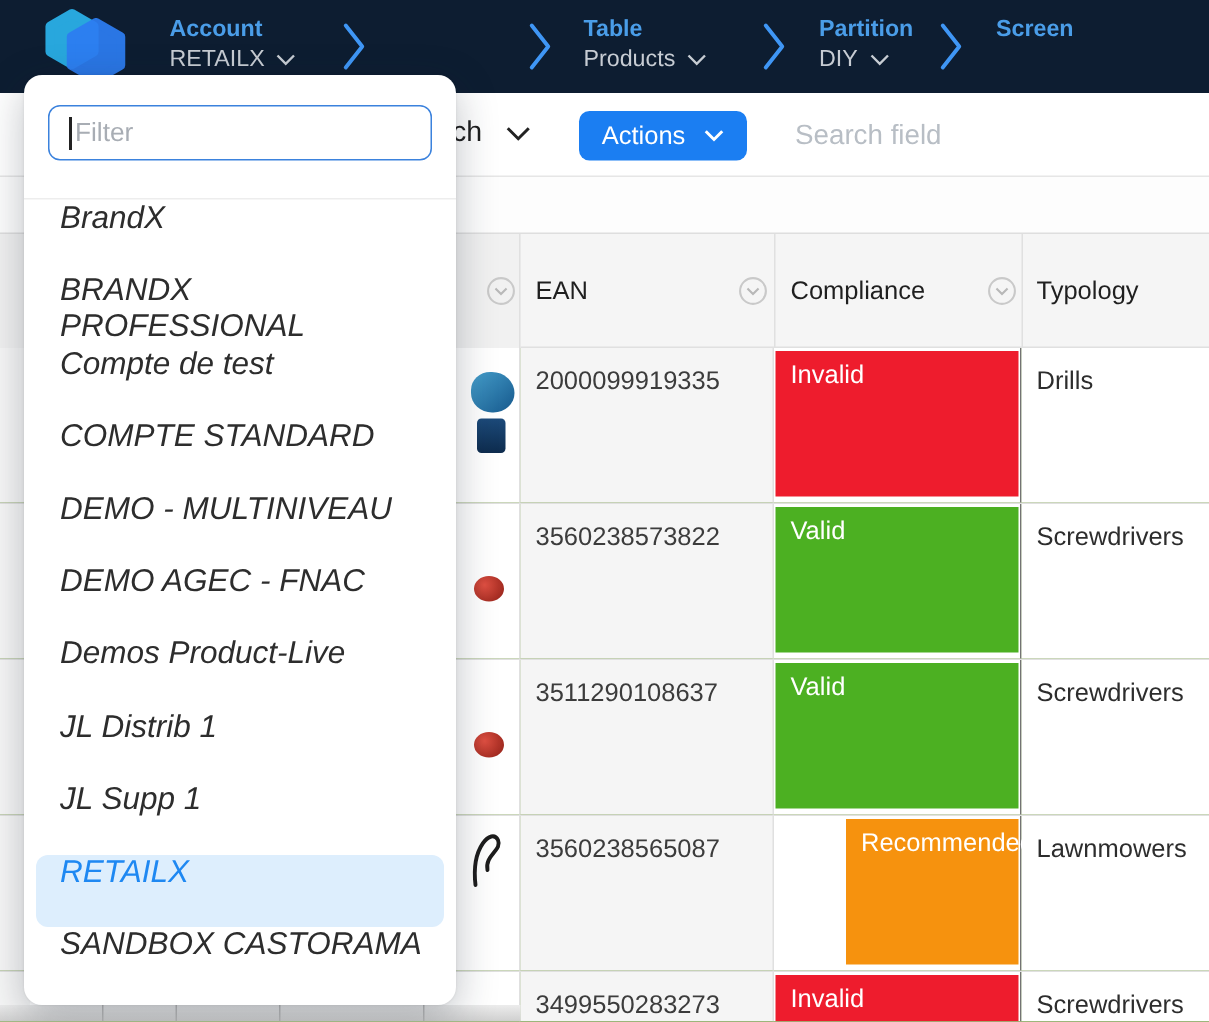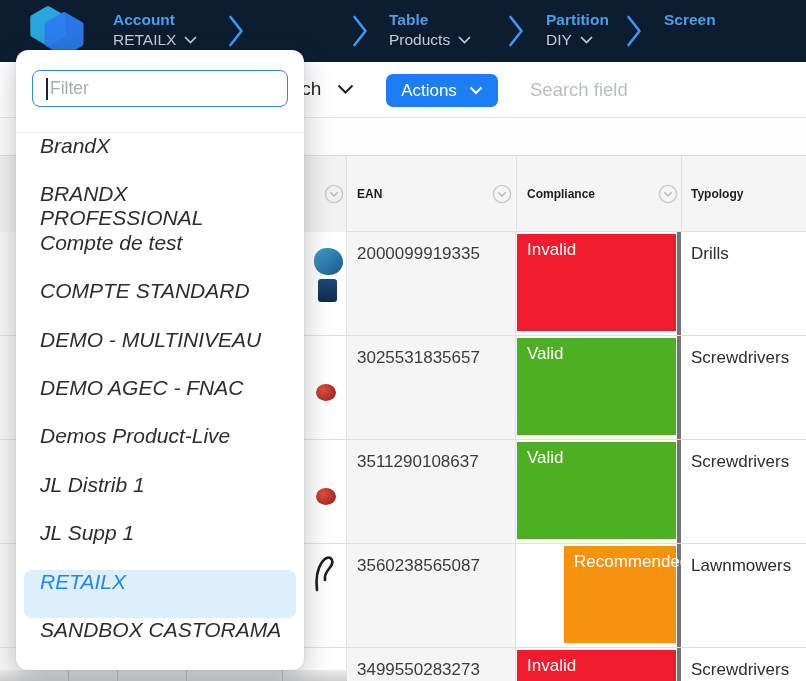--- a/index.html
+++ b/index.html
@@ -21,27 +21,27 @@
   .search-field-input { position:absolute; left:530px; top:10px; width:250px; height:36px; border:none; outline:none; font-size:18.5px; font-family:"Liberation Sans",sans-serif; color:#444; background:transparent; }
   .search-field-input::placeholder { color:#b8bec5; }
 
   
   .substrip { position:absolute; left:0; top:118px; width:806px; height:38px; background:#fdfdfd; border-bottom:1px solid #dedede; z-index:1; }
 
   
   .table-area { position:absolute; left:0; top:156px; width:806px; height:525px; z-index:1; }
   .thead { position:absolute; left:0; top:0; width:806px; height:76px; background:#f5f5f5; border-bottom:1px solid #e0e0e0; }
   .vline { position:absolute; top:0; width:1px; background:#e0e0e0; }
-  .th-label { position:absolute; top:0; height:76px; display:flex; align-items:center; font-size:12px; font-weight:700; color:#1f1f1f; }
+  .th-label { position:absolute; top:0; height:76px; display:flex; align-items:center; font-size:17px; font-weight:400; color:#1f1f1f; }
   .cmenu { position:absolute; top:28px; cursor:pointer; }
   .row { position:absolute; left:0; width:806px; border-bottom:1px solid #e0e0e0; }
   .cell-left { position:absolute; left:0; top:0; bottom:0; width:20px; background:#f7f7f7; }
   .cell-img { position:absolute; left:20px; top:0; bottom:0; width:327px; background:#fff; border-right:1px solid #e0e0e0; overflow:hidden; }
   .cell-ean { position:absolute; left:347px; top:0; bottom:0; width:169px; background:#f5f5f5; border-right:1px solid #e0e0e0; font-size:17px; color:#3c3c3c; padding:12px 0 0 10px; }
-  .cell-comp { position:absolute; left:516px; top:0; bottom:0; width:165px; background:#fff; border-right:4px solid #737373; }
+  .cell-comp { position:absolute; left:516px; top:0; bottom:0; width:165px; background:#fff; border-right:1px solid #737373; }
   .comp-block { position:absolute; left:1px; right:1px; top:2px; bottom:4px; color:#fff; font-size:17px; padding:6px 0 0 10px; }
   .cell-typ { position:absolute; left:681px; top:0; bottom:0; width:125px; background:#fff; font-size:17px; color:#2d2d2d; padding:12px 0 0 10px; }
   .hdr-left { position:absolute; left:0; top:0; height:76px; width:347px; background:#f1f1f1; border-right:1px solid #e0e0e0; }
 
   
   .blob1 { position:absolute; left:-8px; top:16px; width:29px; height:27px; border-radius:46% 54% 50% 50%; background:linear-gradient(135deg,#46a0cd,#16588c); }
   .blob2 { position:absolute; left:-4px; top:47px; width:19px; height:23px; border-radius:3px; background:linear-gradient(180deg,#1c4a7a,#0e2c4e); }
   .reddot { position:absolute; left:-6px; top:48px; width:20px; height:17px; border-radius:50%; background:radial-gradient(circle at 35% 35%, #e05042, #8e1f16); }
   .hook { position:absolute; left:-10px; top:2px; }
 
@@ -191,21 +191,21 @@
       <div class="cell-typ"><span>Drills</span></div>
     </div>
 
     <div class="row" style="top:180px; height:104px">
       <div class="cell-left"></div>
       <div class="cell-img">
         <div style="position:absolute; right:0; top:0; width:24px; height:104px">
           <div class="reddot"></div>
         </div>
       </div>
-      <div class="cell-ean"><span>3025531835657</span></div>
+      <div class="cell-ean"><span>3560238573822</span></div>
       <div class="cell-comp">
         <div class="comp-block" style="background: rgb(76, 176, 34);"><span>Valid</span></div>
       </div>
       <div class="cell-typ"><span>Screwdrivers</span></div>
     </div>
 
     <div class="row" style="top:284px; height:104px">
       <div class="cell-left"></div>
       <div class="cell-img">
         <div style="position:absolute; right:0; top:0; width:24px; height:104px">

